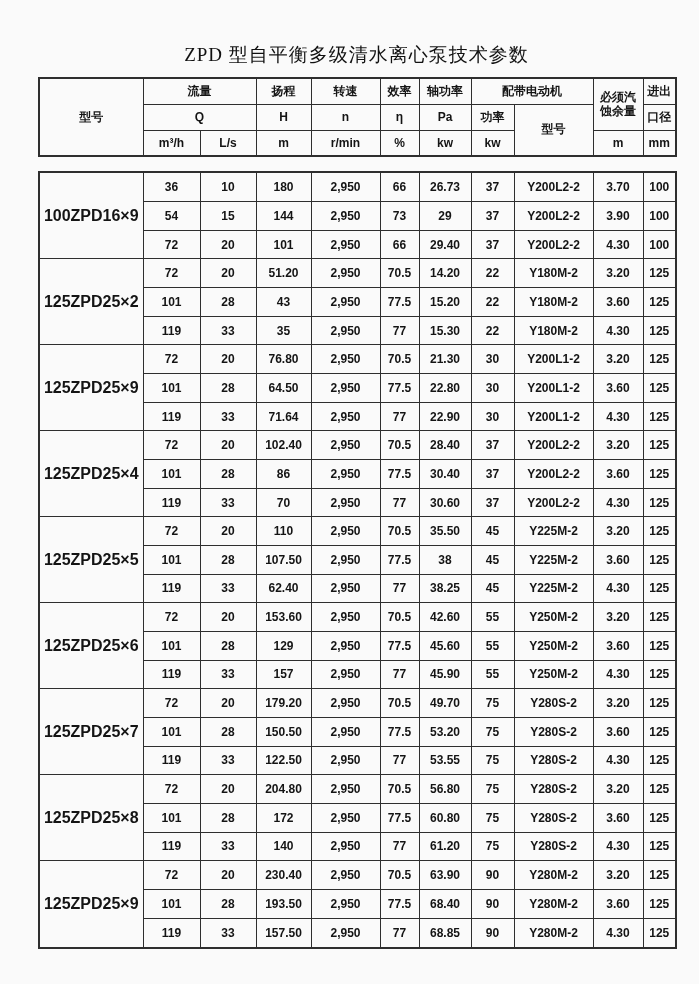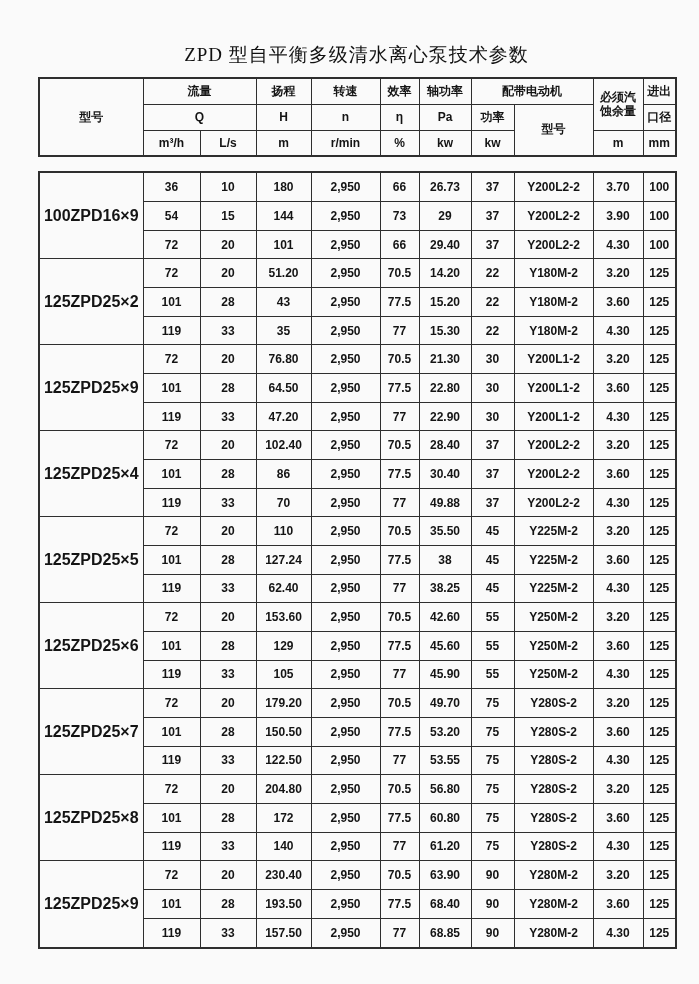--- a/index.html
+++ b/index.html
@@ -222,21 +222,21 @@
             <td>77.5</td>
             <td>22.80</td>
             <td>30</td>
             <td>Y200L1-2</td>
             <td>3.60</td>
             <td>125</td>
           </tr>
           <tr>
             <td>119</td>
             <td>33</td>
-            <td>47.20</td>
+            <td>71.64</td>
             <td>2,950</td>
             <td>77</td>
             <td>22.90</td>
             <td>30</td>
             <td>Y200L1-2</td>
             <td>4.30</td>
             <td>125</td>
           </tr>
           <tr>
             <td rowspan="3" class="model-cell">125ZPD25×4</td>
@@ -262,21 +262,21 @@
             <td>Y200L2-2</td>
             <td>3.60</td>
             <td>125</td>
           </tr>
           <tr>
             <td>119</td>
             <td>33</td>
             <td>70</td>
             <td>2,950</td>
             <td>77</td>
-            <td>49.88</td>
+            <td>30.60</td>
             <td>37</td>
             <td>Y200L2-2</td>
             <td>4.30</td>
             <td>125</td>
           </tr>
           <tr>
             <td rowspan="3" class="model-cell">125ZPD25×5</td>
             <td>72</td>
             <td>20</td>
             <td>110</td>
@@ -284,21 +284,21 @@
             <td>70.5</td>
             <td>35.50</td>
             <td>45</td>
             <td>Y225M-2</td>
             <td>3.20</td>
             <td>125</td>
           </tr>
           <tr>
             <td>101</td>
             <td>28</td>
-            <td>127.24</td>
+            <td>107.50</td>
             <td>2,950</td>
             <td>77.5</td>
             <td>38</td>
             <td>45</td>
             <td>Y225M-2</td>
             <td>3.60</td>
             <td>125</td>
           </tr>
           <tr>
             <td>119</td>
@@ -333,21 +333,21 @@
             <td>77.5</td>
             <td>45.60</td>
             <td>55</td>
             <td>Y250M-2</td>
             <td>3.60</td>
             <td>125</td>
           </tr>
           <tr>
             <td>119</td>
             <td>33</td>
-            <td>105</td>
+            <td>157</td>
             <td>2,950</td>
             <td>77</td>
             <td>45.90</td>
             <td>55</td>
             <td>Y250M-2</td>
             <td>4.30</td>
             <td>125</td>
           </tr>
           <tr>
             <td rowspan="3" class="model-cell">125ZPD25×7</td>

